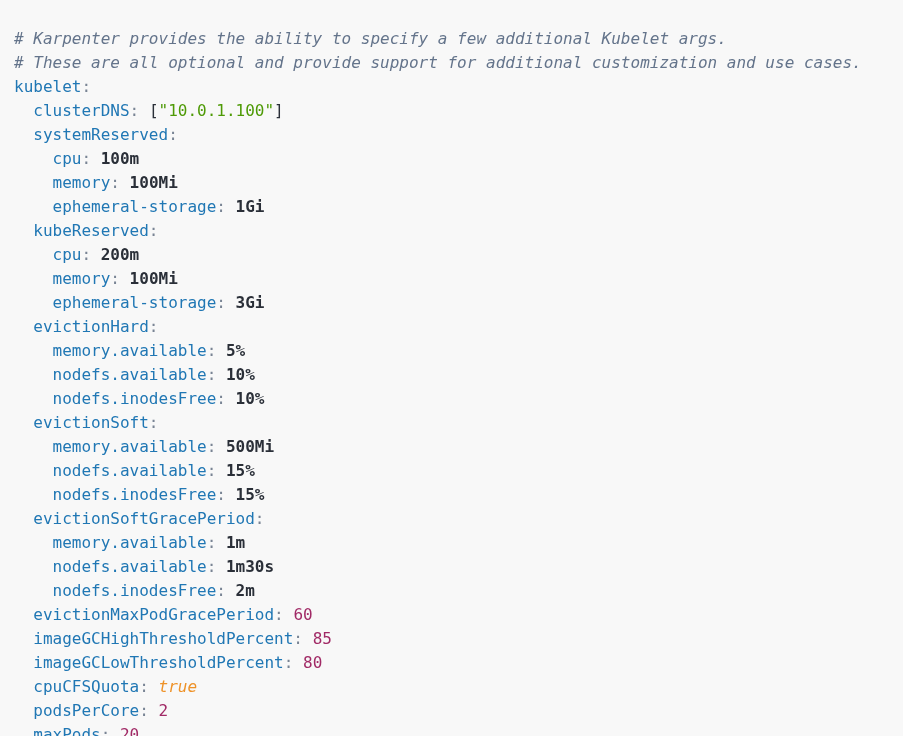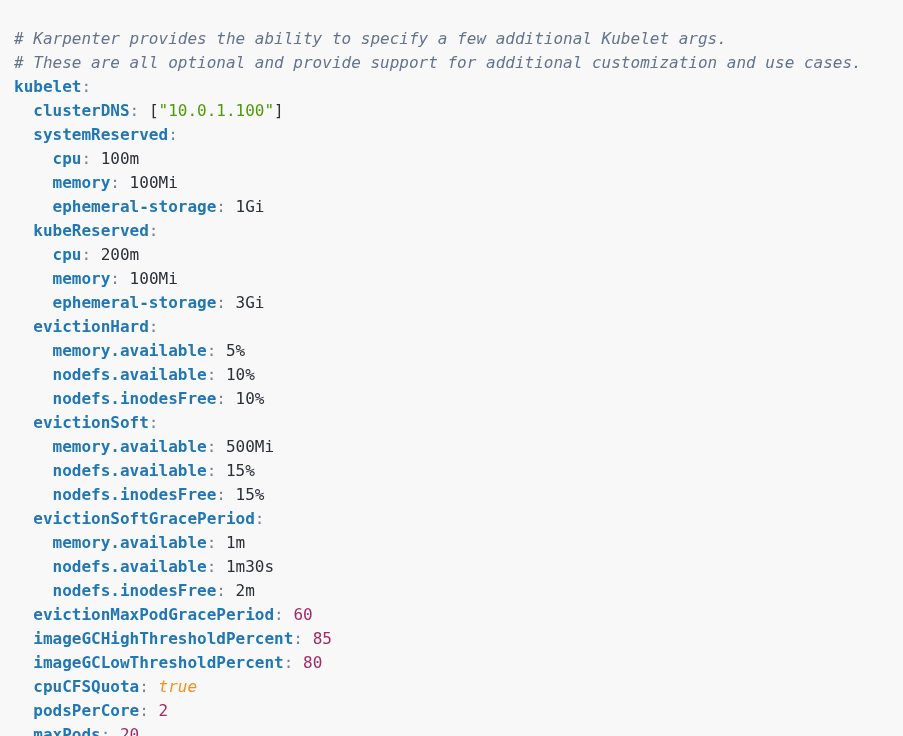--- a/index.html
+++ b/index.html
@@ -14,23 +14,23 @@
     width: 903px; height: 736px;
     padding: 11px 14px;
     background: var(--c-background, #f8f8f8);
     font-size: 16px;
     line-height: 24px;
     white-space: pre;
     margin-top: 16px;
   }
   .code-line { height: 24px; }
   .tok-comment { color: var(--c-comment, #64748b); font-style: italic; }
-  .tok-key     { color: var(--c-key, #2077b4); font-weight: bold; }
+  .tok-key     { color: var(--c-key, #2077b4); }
   .tok-punct   { color: var(--c-punctuation, #798494); }
-  .tok-value   { color: var(--c-value, #2a2f38); }
+  .tok-value   { color: var(--c-value, #2a2f38); font-weight: bold; }
   .tok-bracket { color: var(--c-value, #2a2f38); }
   .tok-number  { color: var(--c-number, #a12a66); }
   .tok-bool    { color: var(--c-boolean, #ee9228); font-style: italic; }
   .tok-string  { color: var(--c-string, #4e9a06); }
   .tok-ws      { }
 </style>
 </head>
 <body>
 
 <div class="code-block"><div class="code-line"><span class="tok-comment"># Karpenter provides the ability to specify a few additional Kubelet args.</span></div><div class="code-line"><span class="tok-comment"># These are all optional and provide support for additional customization and use cases.</span></div><div class="code-line"><span class="tok-key">kubelet</span><span class="tok-punct">:</span></div><div class="code-line"><span class="tok-ws">  </span><span class="tok-key">clusterDNS</span><span class="tok-punct">:</span><span class="tok-ws"> </span><span class="tok-bracket">[</span><span class="tok-string">"10.0.1.100"</span><span class="tok-bracket">]</span></div><div class="code-line"><span class="tok-ws">  </span><span class="tok-key">systemReserved</span><span class="tok-punct">:</span></div><div class="code-line"><span class="tok-ws">    </span><span class="tok-key">cpu</span><span class="tok-punct">:</span><span class="tok-ws"> </span><span class="tok-value">100m</span></div><div class="code-line"><span class="tok-ws">    </span><span class="tok-key">memory</span><span class="tok-punct">:</span><span class="tok-ws"> </span><span class="tok-value">100Mi</span></div><div class="code-line"><span class="tok-ws">    </span><span class="tok-key">ephemeral-storage</span><span class="tok-punct">:</span><span class="tok-ws"> </span><span class="tok-value">1Gi</span></div><div class="code-line"><span class="tok-ws">  </span><span class="tok-key">kubeReserved</span><span class="tok-punct">:</span></div><div class="code-line"><span class="tok-ws">    </span><span class="tok-key">cpu</span><span class="tok-punct">:</span><span class="tok-ws"> </span><span class="tok-value">200m</span></div><div class="code-line"><span class="tok-ws">    </span><span class="tok-key">memory</span><span class="tok-punct">:</span><span class="tok-ws"> </span><span class="tok-value">100Mi</span></div><div class="code-line"><span class="tok-ws">    </span><span class="tok-key">ephemeral-storage</span><span class="tok-punct">:</span><span class="tok-ws"> </span><span class="tok-value">3Gi</span></div><div class="code-line"><span class="tok-ws">  </span><span class="tok-key">evictionHard</span><span class="tok-punct">:</span></div><div class="code-line"><span class="tok-ws">    </span><span class="tok-key">memory.available</span><span class="tok-punct">:</span><span class="tok-ws"> </span><span class="tok-value">5%</span></div><div class="code-line"><span class="tok-ws">    </span><span class="tok-key">nodefs.available</span><span class="tok-punct">:</span><span class="tok-ws"> </span><span class="tok-value">10%</span></div><div class="code-line"><span class="tok-ws">    </span><span class="tok-key">nodefs.inodesFree</span><span class="tok-punct">:</span><span class="tok-ws"> </span><span class="tok-value">10%</span></div><div class="code-line"><span class="tok-ws">  </span><span class="tok-key">evictionSoft</span><span class="tok-punct">:</span></div><div class="code-line"><span class="tok-ws">    </span><span class="tok-key">memory.available</span><span class="tok-punct">:</span><span class="tok-ws"> </span><span class="tok-value">500Mi</span></div><div class="code-line"><span class="tok-ws">    </span><span class="tok-key">nodefs.available</span><span class="tok-punct">:</span><span class="tok-ws"> </span><span class="tok-value">15%</span></div><div class="code-line"><span class="tok-ws">    </span><span class="tok-key">nodefs.inodesFree</span><span class="tok-punct">:</span><span class="tok-ws"> </span><span class="tok-value">15%</span></div><div class="code-line"><span class="tok-ws">  </span><span class="tok-key">evictionSoftGracePeriod</span><span class="tok-punct">:</span></div><div class="code-line"><span class="tok-ws">    </span><span class="tok-key">memory.available</span><span class="tok-punct">:</span><span class="tok-ws"> </span><span class="tok-value">1m</span></div><div class="code-line"><span class="tok-ws">    </span><span class="tok-key">nodefs.available</span><span class="tok-punct">:</span><span class="tok-ws"> </span><span class="tok-value">1m30s</span></div><div class="code-line"><span class="tok-ws">    </span><span class="tok-key">nodefs.inodesFree</span><span class="tok-punct">:</span><span class="tok-ws"> </span><span class="tok-value">2m</span></div><div class="code-line"><span class="tok-ws">  </span><span class="tok-key">evictionMaxPodGracePeriod</span><span class="tok-punct">:</span><span class="tok-ws"> </span><span class="tok-number">60</span></div><div class="code-line"><span class="tok-ws">  </span><span class="tok-key">imageGCHighThresholdPercent</span><span class="tok-punct">:</span><span class="tok-ws"> </span><span class="tok-number">85</span></div><div class="code-line"><span class="tok-ws">  </span><span class="tok-key">imageGCLowThresholdPercent</span><span class="tok-punct">:</span><span class="tok-ws"> </span><span class="tok-number">80</span></div><div class="code-line"><span class="tok-ws">  </span><span class="tok-key">cpuCFSQuota</span><span class="tok-punct">:</span><span class="tok-ws"> </span><span class="tok-bool">true</span></div><div class="code-line"><span class="tok-ws">  </span><span class="tok-key">podsPerCore</span><span class="tok-punct">:</span><span class="tok-ws"> </span><span class="tok-number">2</span></div><div class="code-line"><span class="tok-ws">  </span><span class="tok-key">maxPods</span><span class="tok-punct">:</span><span class="tok-ws"> </span><span class="tok-number">20</span></div></div>

